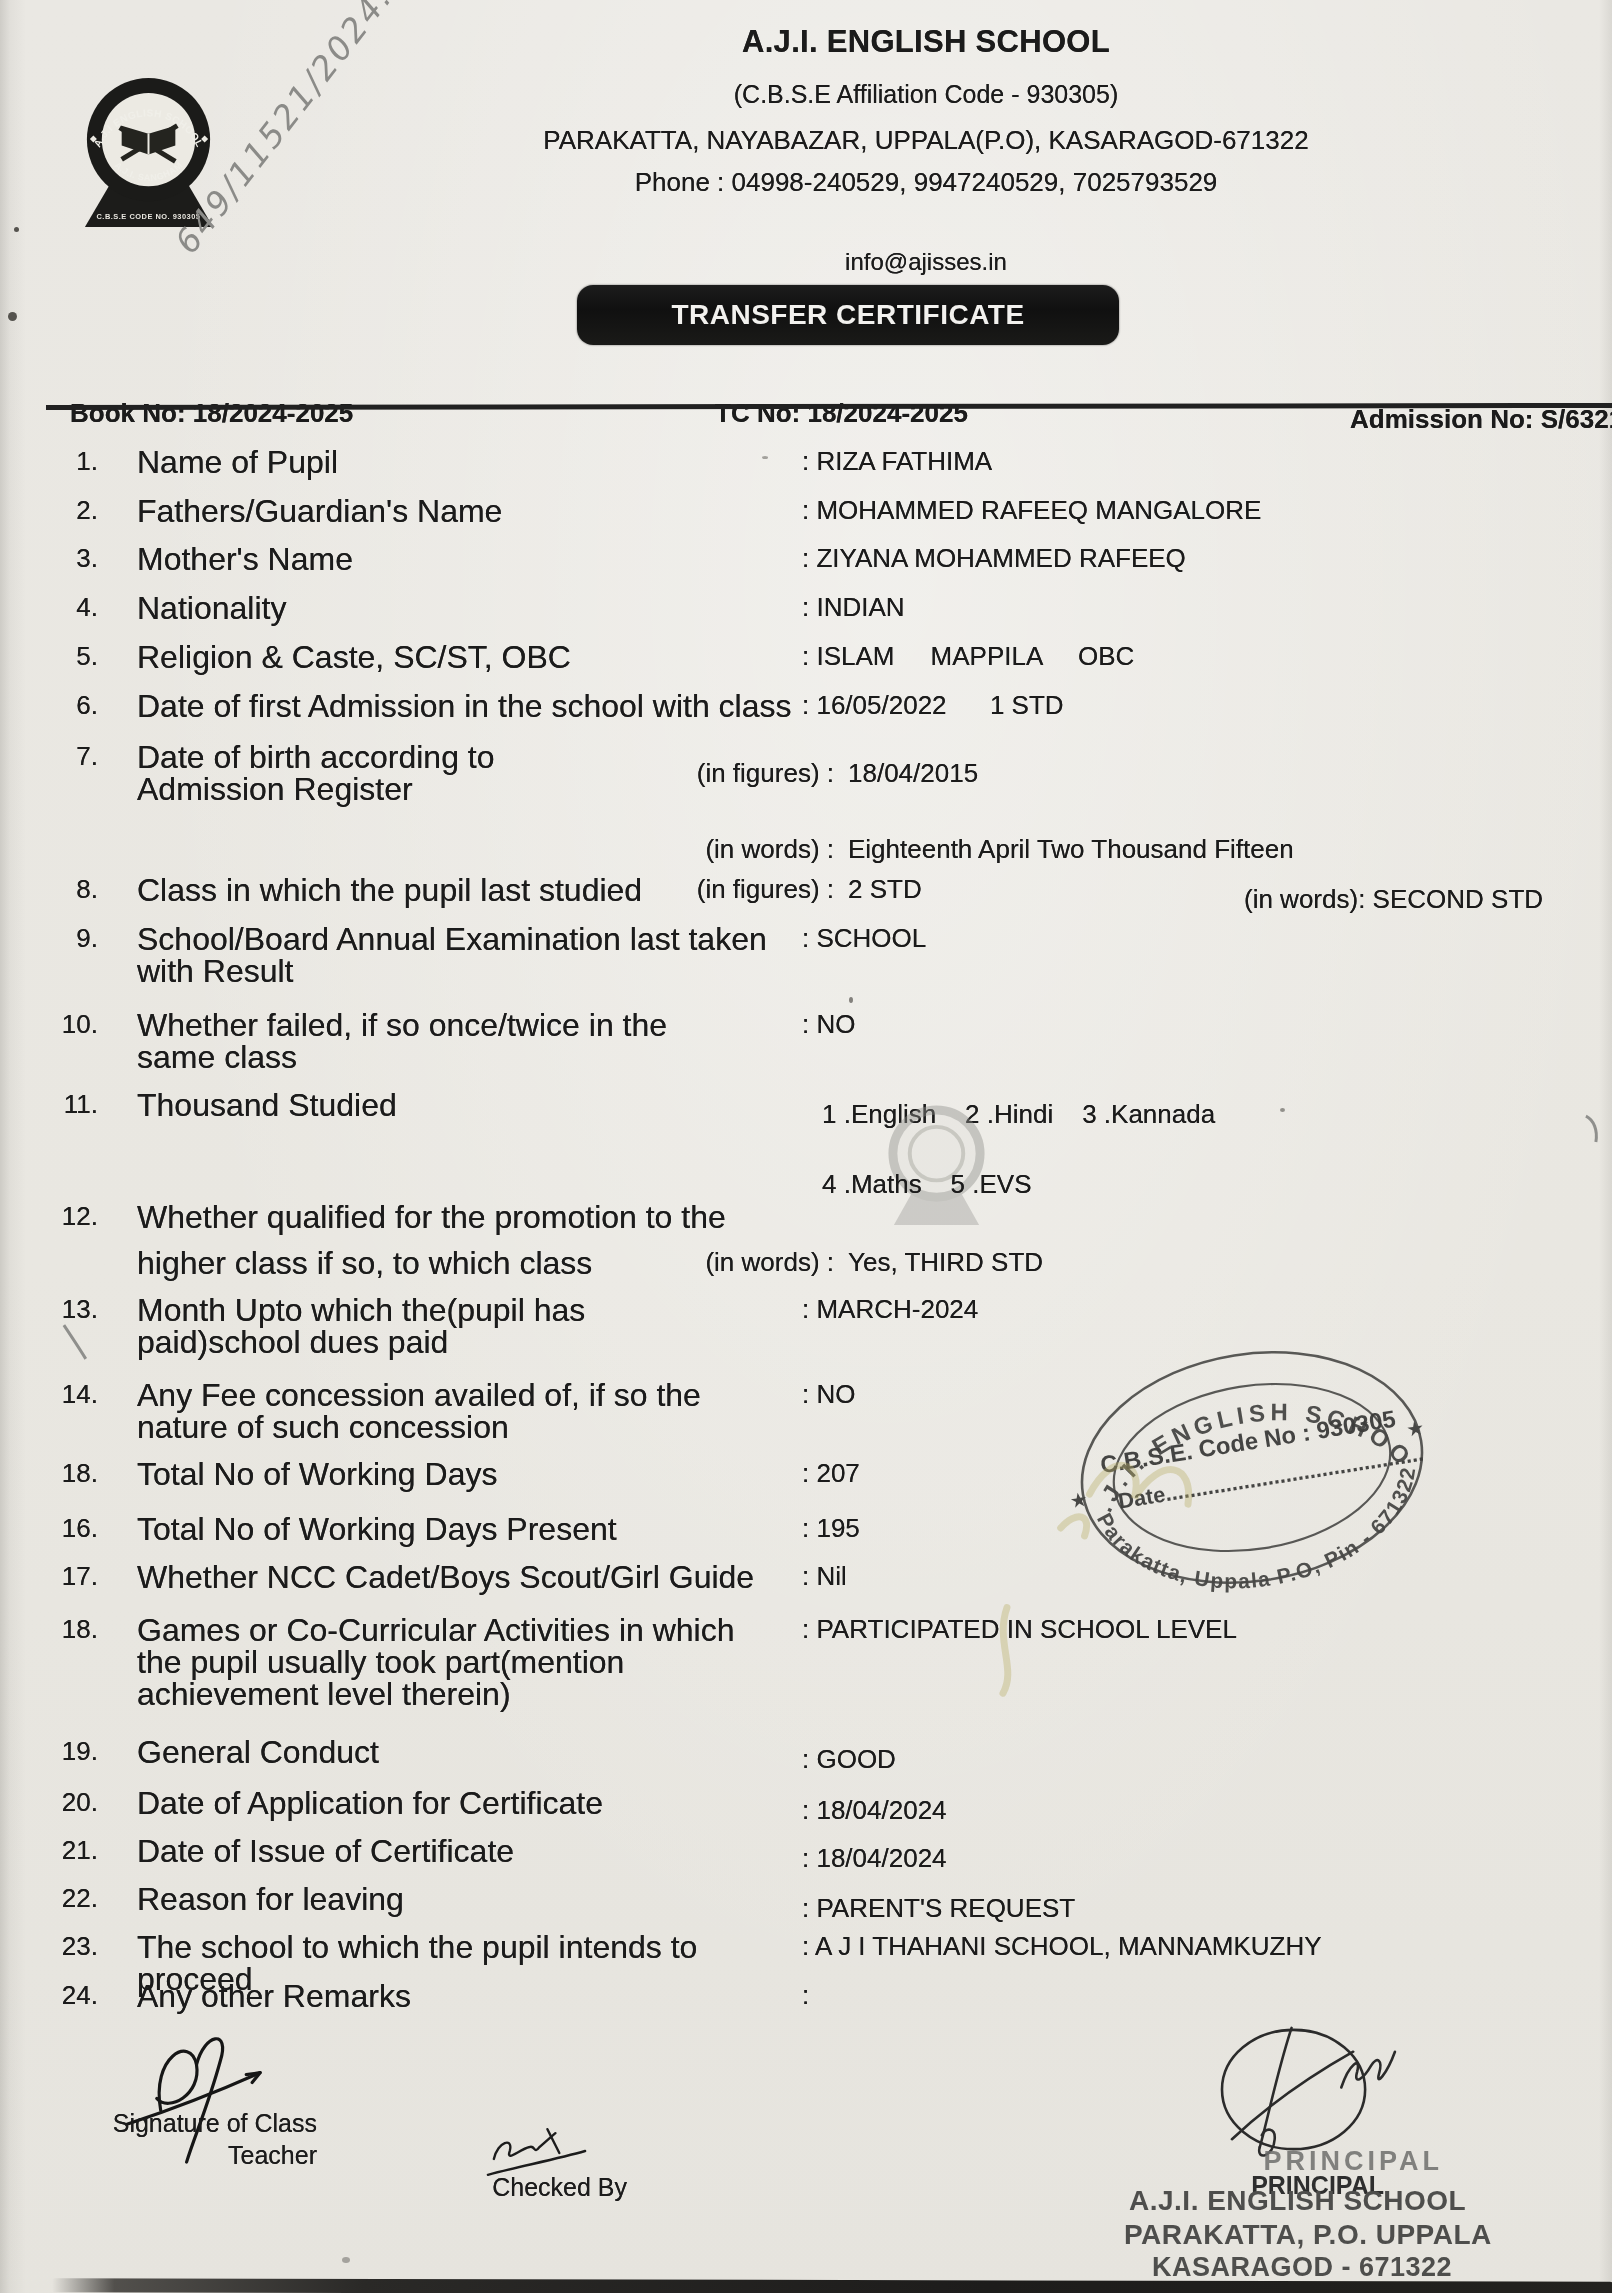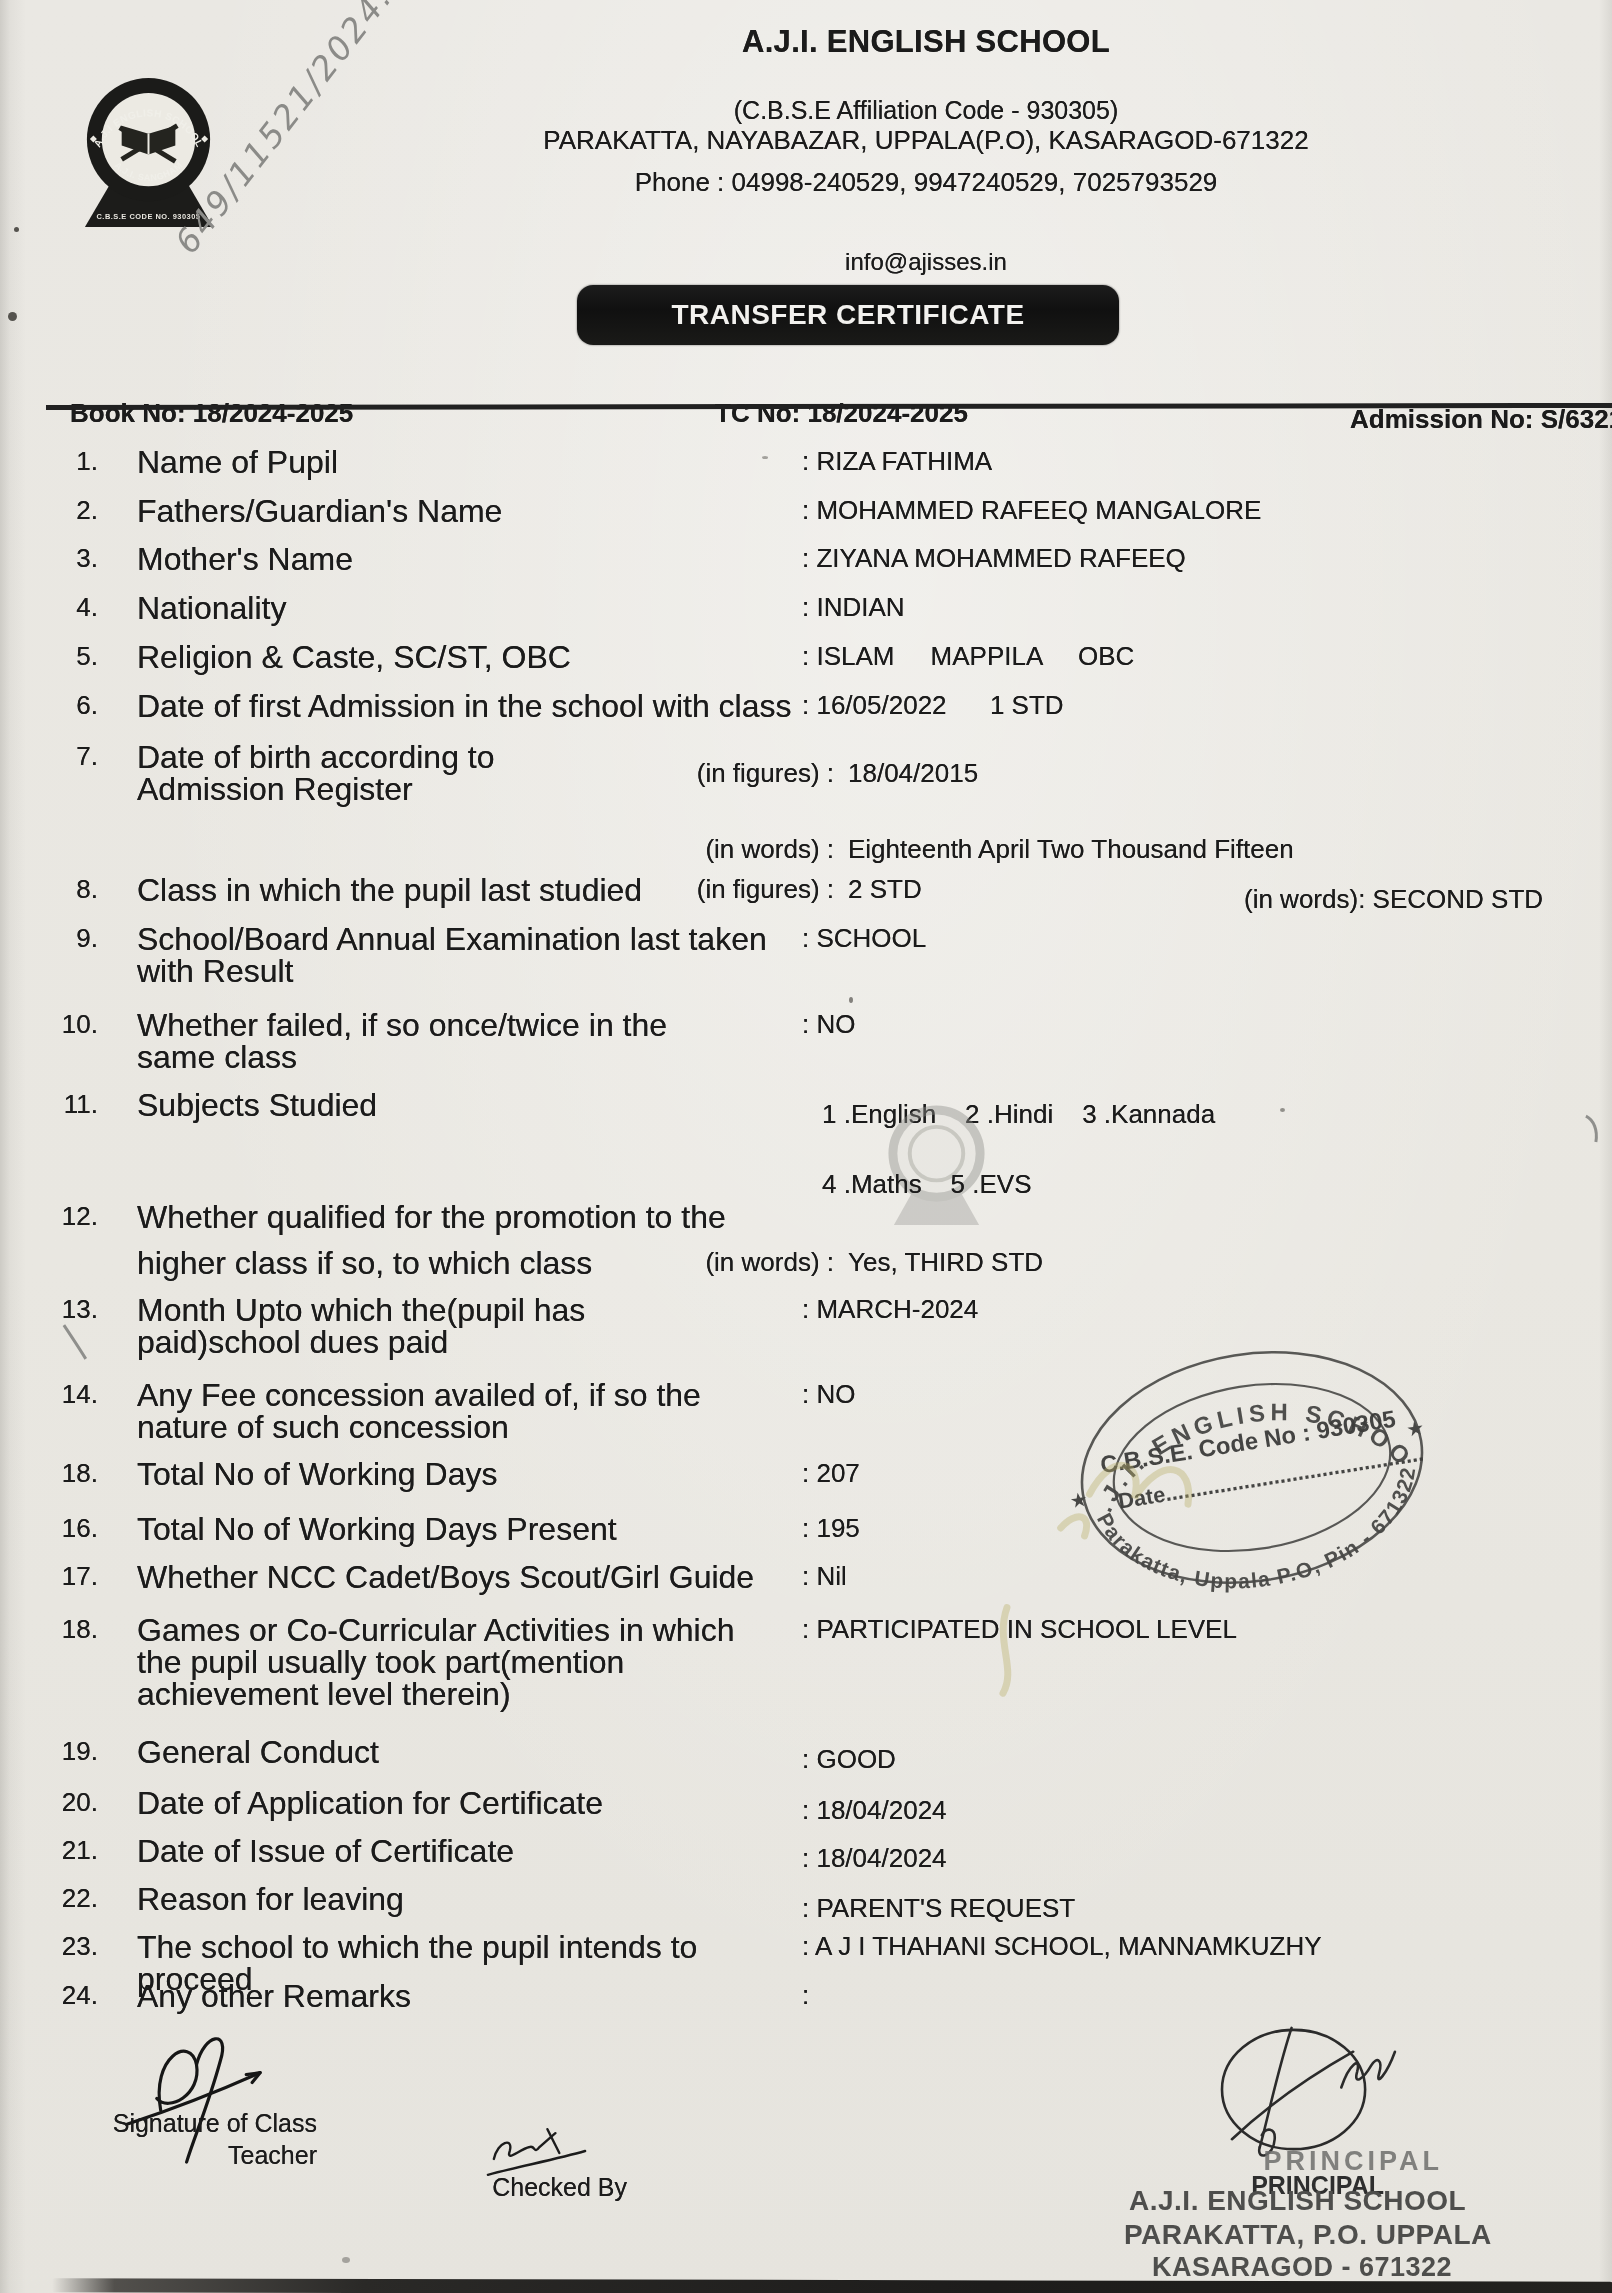--- a/index.html
+++ b/index.html
@@ -70,21 +70,21 @@
     <rect x="131" y="67" width="5" height="5" fill="#eceae3" transform="rotate(45 133.5 69.5)"></rect>
     <path d="M 50,90 L 106,56 M 48,58 L 104,92" stroke="#24241f" stroke-width="5"></path>
     <path d="M 50,56 L 77,64 L 104,56 L 104,76 L 77,85 L 50,76 Z" fill="#24241f"></path>
     <path d="M 77,64 L 77,85" stroke="#eceae3" stroke-width="2"></path>
     <text x="77" y="150" font-size="7.5" font-weight="bold" fill="#e8e6df" text-anchor="middle" letter-spacing="0.5">C.B.S.E CODE NO. 930305</text>
   </svg>
 
   <div class="abs handnote">649/11521/2024.</div>
 
   <div class="abs hdr hdr-name ink">A.J.I. ENGLISH SCHOOL</div>
-  <div class="abs hdr hdr-sub ink" style="top:96px;font-size:25px;">(C.B.S.E Affiliation Code - 930305)</div>
+  <div class="abs hdr hdr-sub ink" style="top:80px;font-size:25px;">(C.B.S.E Affiliation Code - 930305)</div>
   <div class="abs hdr hdr-sub ink" style="top:125px;">PARAKATTA, NAYABAZAR, UPPALA(P.O), KASARAGOD-671322</div>
   <div class="abs hdr hdr-sub ink" style="top:167px;">Phone :  04998-240529, 9947240529, 7025793529</div>
   <div class="abs hdr hdr-sub ink" style="top:248px;font-size:24px;">info@ajisses.in</div>
 
   <div class="abs band">TRANSFER CERTIFICATE</div>
 
   <div class="abs docline ink" style="left:70px;top:370px;"><span>Book No:</span>&nbsp;<span>18/2024-2025</span></div>
   <div class="abs docline ink" style="left:715px;top:370px;"><span>TC No:</span>&nbsp;<span>18/2024-2025</span></div>
   <div class="abs docline ink" style="left:1350px;top:376px;"><span>Admission No:</span>&nbsp;<span>S/6321</span></div>
   <div class="abs rule"></div>
@@ -150,21 +150,21 @@
   </div>
 
   <div class="abs row" style="top:1009px">
     <span class="no ink">10.</span>
     <span class="lab ink" style="width:597px">Whether failed, if so once/twice in the same class</span>
     <span class="val ink">NO</span>
   </div>
 
   <div class="abs row" style="top:1089px">
     <span class="no ink">11.</span>
-    <span class="lab ink">Subjects Studied</span>
+    <span class="lab ink">Thousand Studied</span>
   </div>
   <div class="abs row" style="top:1099px">
     <span class="nval ink">1 .English    2 .Hindi    3 .Kannada</span>
   </div>
 
   <svg class="abs" style="left:882px;top:1102px;opacity:0.42;" width="109" height="129" viewBox="0 0 110 130">
     <path d="M 30,92 L 80,92 L 98,124 L 12,124 Z" fill="rgba(95,95,92,0.55)"></path>
     <circle cx="55" cy="52" r="44" fill="rgba(0,0,0,0.05)" stroke="#8e8e8a" stroke-width="9"></circle>
     <circle cx="55" cy="52" r="27" fill="none" stroke="#97978f" stroke-width="4"></circle>
   </svg>

